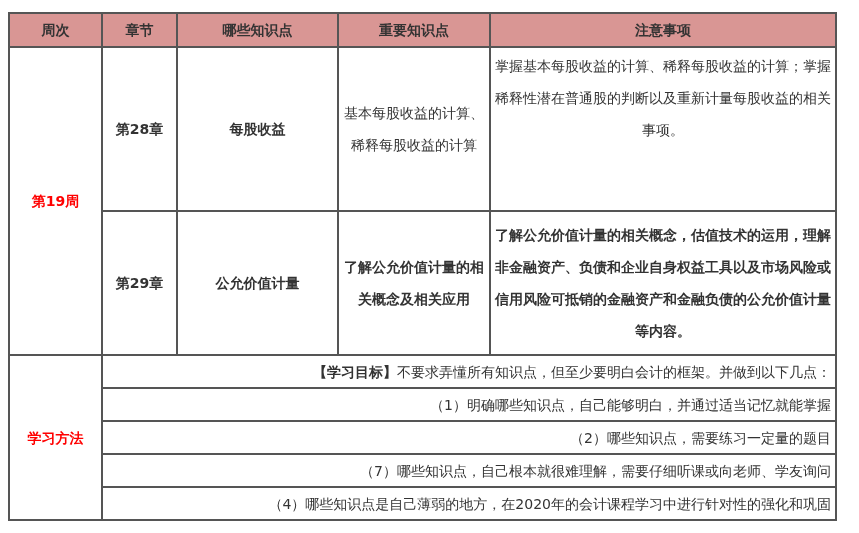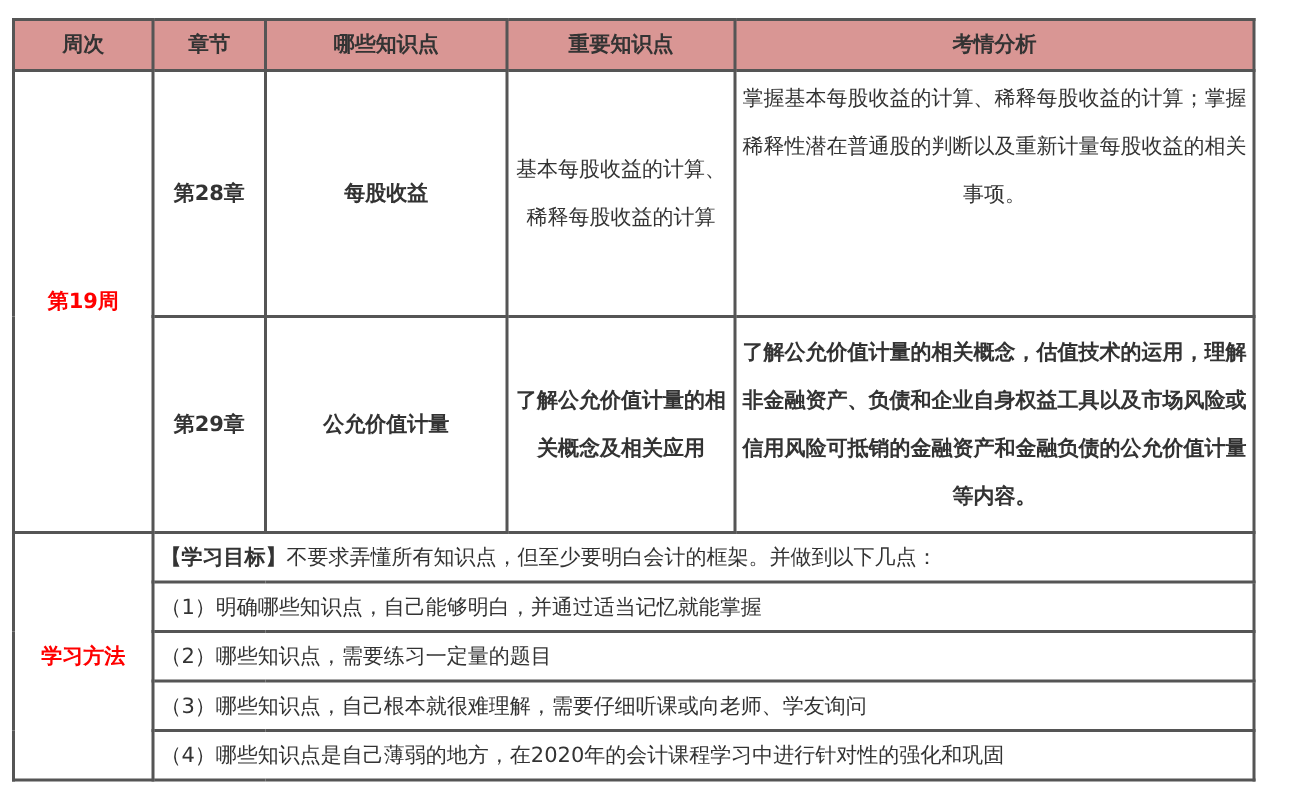--- a/index.html
+++ b/index.html
@@ -72,21 +72,21 @@
       vertical-align: top;
       padding-top: 2px !important;
     }
     .method-cell {
       color: #ff0000;
       font-weight: bold;
       padding: 0 !important;
       border-radius: 11px;
     }
     .method-row td.item {
-      text-align: left;
+      text-align: right;
       height: 31px;
       line-height: 30px;
       padding: 0 4px;
     }
     .goal-label {
       font-weight: bold;
     }
   </style>
 </head>
 <body>
@@ -99,21 +99,21 @@
       <col class="col-note">
       <col class="col-key">
       <col class="col-exam">
     </colgroup>
     <thead>
       <tr>
         <th>周次</th>
         <th>章节</th>
         <th>哪些知识点</th>
         <th>重要知识点</th>
-        <th>考情分析</th>
+        <th>注意事项</th>
       </tr>
     </thead>
     <tbody>
       <tr class="row-28">
         <td rowspan="2" class="week-cell">第19周</td>
         <td class="chap-cell">第28章</td>
         <td class="note-cell">每股收益</td>
         <td class="key-cell">基本每股收益的计算、稀释每股收益的计算</td>
         <td class="exam-cell">掌握基本每股收益的计算、稀释每股收益的计算；掌握稀释性潜在普通股的判断以及重新计量每股收益的相关事项。</td>
       </tr>
@@ -127,20 +127,20 @@
         <td rowspan="5" class="method-cell">学习方法</td>
         <td colspan="4" class="item"><span class="goal-label">【学习目标】</span><span>不要求弄懂所有知识点，但至少要明白会计的框架。并做到以下几点：</span></td>
       </tr>
       <tr class="method-row">
         <td colspan="4" class="item">（1）明确哪些知识点，自己能够明白，并通过适当记忆就能掌握</td>
       </tr>
       <tr class="method-row">
         <td colspan="4" class="item">（2）哪些知识点，需要练习一定量的题目</td>
       </tr>
       <tr class="method-row">
-        <td colspan="4" class="item">（3）哪些知识点，自己根本就很难理解，需要仔细听课或向老师、学友询问</td>
+        <td colspan="4" class="item">（7）哪些知识点，自己根本就很难理解，需要仔细听课或向老师、学友询问</td>
       </tr>
       <tr class="method-row">
         <td colspan="4" class="item">（4）哪些知识点是自己薄弱的地方，在2020年的会计课程学习中进行针对性的强化和巩固</td>
       </tr>
     </tbody>
   </table>
 </div>
 
 </body></html>

